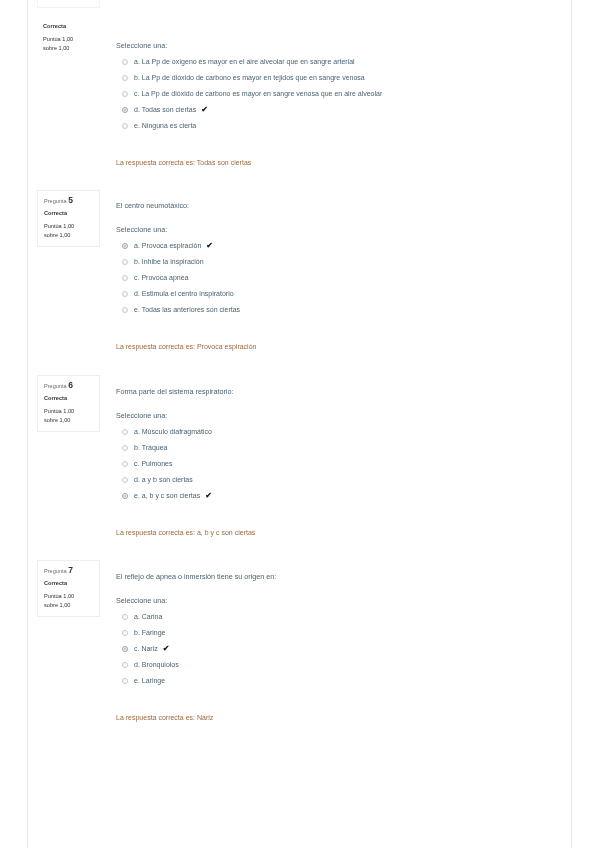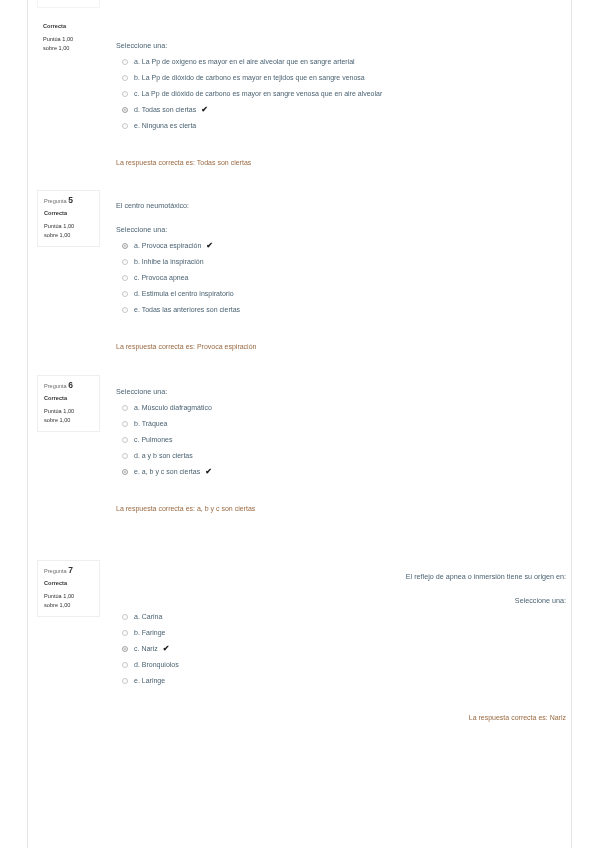--- a/index.html
+++ b/index.html
@@ -250,20 +250,21 @@
       <div class="question-block" style="top: 375px;">
         <div class="qinfo">
           <div class="qno-line"><span>Pregunta</span> <span class="qno-num">6</span></div>
           <div class="qstate">Correcta</div>
           <div class="qgrade">
             <div>Puntúa 1,00</div>
             <div>sobre 1,00</div>
           </div>
         </div>
         <div class="qbody" style="top: 11px;">
+          <div class="qtext">Forma parte del sistema respiratorio:</div>
           <div class="answer-label">Seleccione una:</div>
           <ul class="options">
             <li class="option">
               <span class="radio"></span>
               <span class="option-text">a. Músculo diafragmático</span>
             </li>
             <li class="option">
               <span class="radio"></span>
               <span class="option-text">b. Tráquea</span>
             </li>
@@ -286,21 +287,21 @@
       </div>
       <div class="question-block" style="top: 560px;">
         <div class="qinfo">
           <div class="qno-line"><span>Pregunta</span> <span class="qno-num">7</span></div>
           <div class="qstate">Correcta</div>
           <div class="qgrade">
             <div>Puntúa 1,00</div>
             <div>sobre 1,00</div>
           </div>
         </div>
-        <div class="qbody" style="top: 11px; text-align: right;">
+        <div class="qbody" style="top: 11px;">
           <div class="qtext">El reflejo de apnea o inmersión tiene su origen en:</div>
           <div class="answer-label">Seleccione una:</div>
           <ul class="options">
             <li class="option">
               <span class="radio"></span>
               <span class="option-text">a. Carina</span>
             </li>
             <li class="option">
               <span class="radio"></span>
               <span class="option-text">b. Faringe</span>

